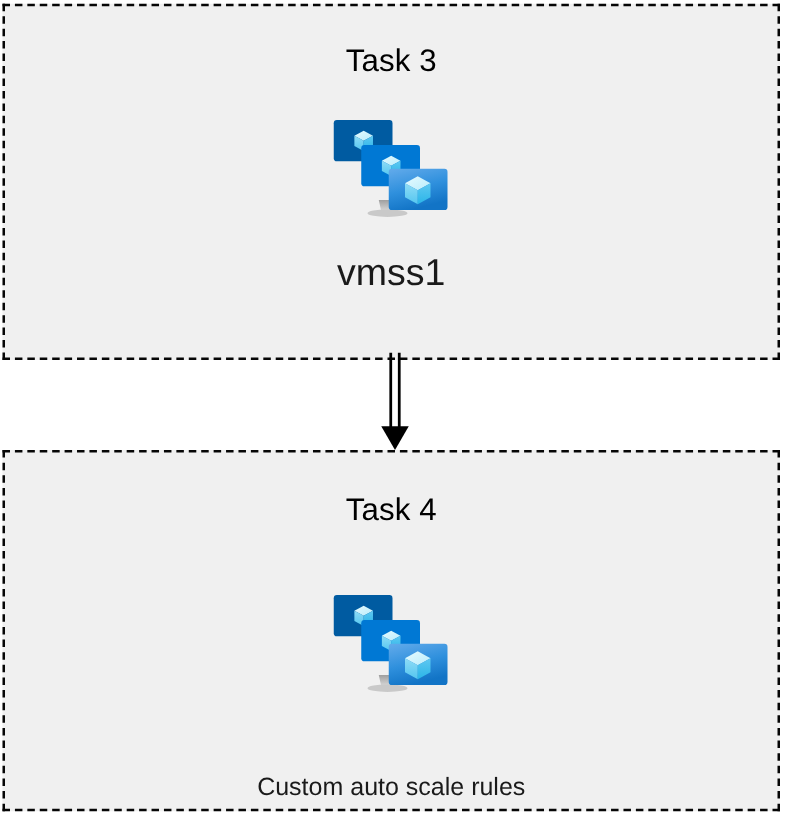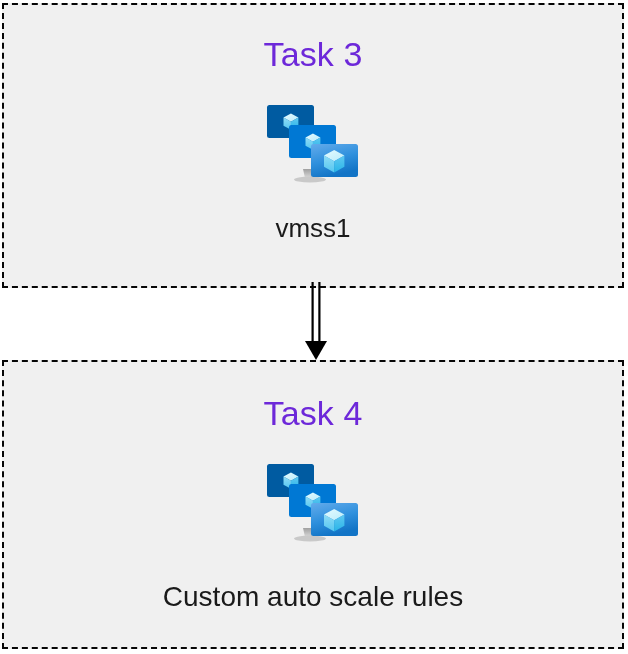--- a/index.html
+++ b/index.html
@@ -38,25 +38,26 @@
     left: 2px;
     top: 3px;
     width: 622px;
     height: 285px;
   }
   #box-task4 {
     left: 2px;
     top: 360px;
     width: 622px;
     height: 289px;
+    justify-content: space-between;
   }
 
   .box-title {
-    color: #6d28d9;
-    font-size: 34px;
+    color: #000000;
+    font-size: 25px;
     line-height: 1;
     letter-spacing: 0.1px;
     margin-top: 32px;
     white-space: nowrap;
   }
   #box-task4 .box-title { margin-top: 34px; }
 
   .icon-wrap {
     margin-top: 24px;
     width: 110px;
@@ -64,26 +65,26 @@
     position: relative;
   }
   #box-task4 .icon-wrap { margin-top: 24px; }
 
   .caption-block {
     margin-top: 16px;
     text-align: center;
     color: #1a1a1a;
   }
   .caption-line {
-    font-size: 26px;
+    font-size: 30px;
     line-height: 34px;
     white-space: nowrap;
   }
   #box-task4 .caption-block { margin-top: 26px; }
-  #box-task4 .caption-line { font-size: 28px; }
+  #box-task4 .caption-line { font-size: 20px; }
 
   
   #connector {
     position: absolute;
     left: 294px;
     top: 282px;
     width: 44px;
     height: 80px;
   }
 </style>

